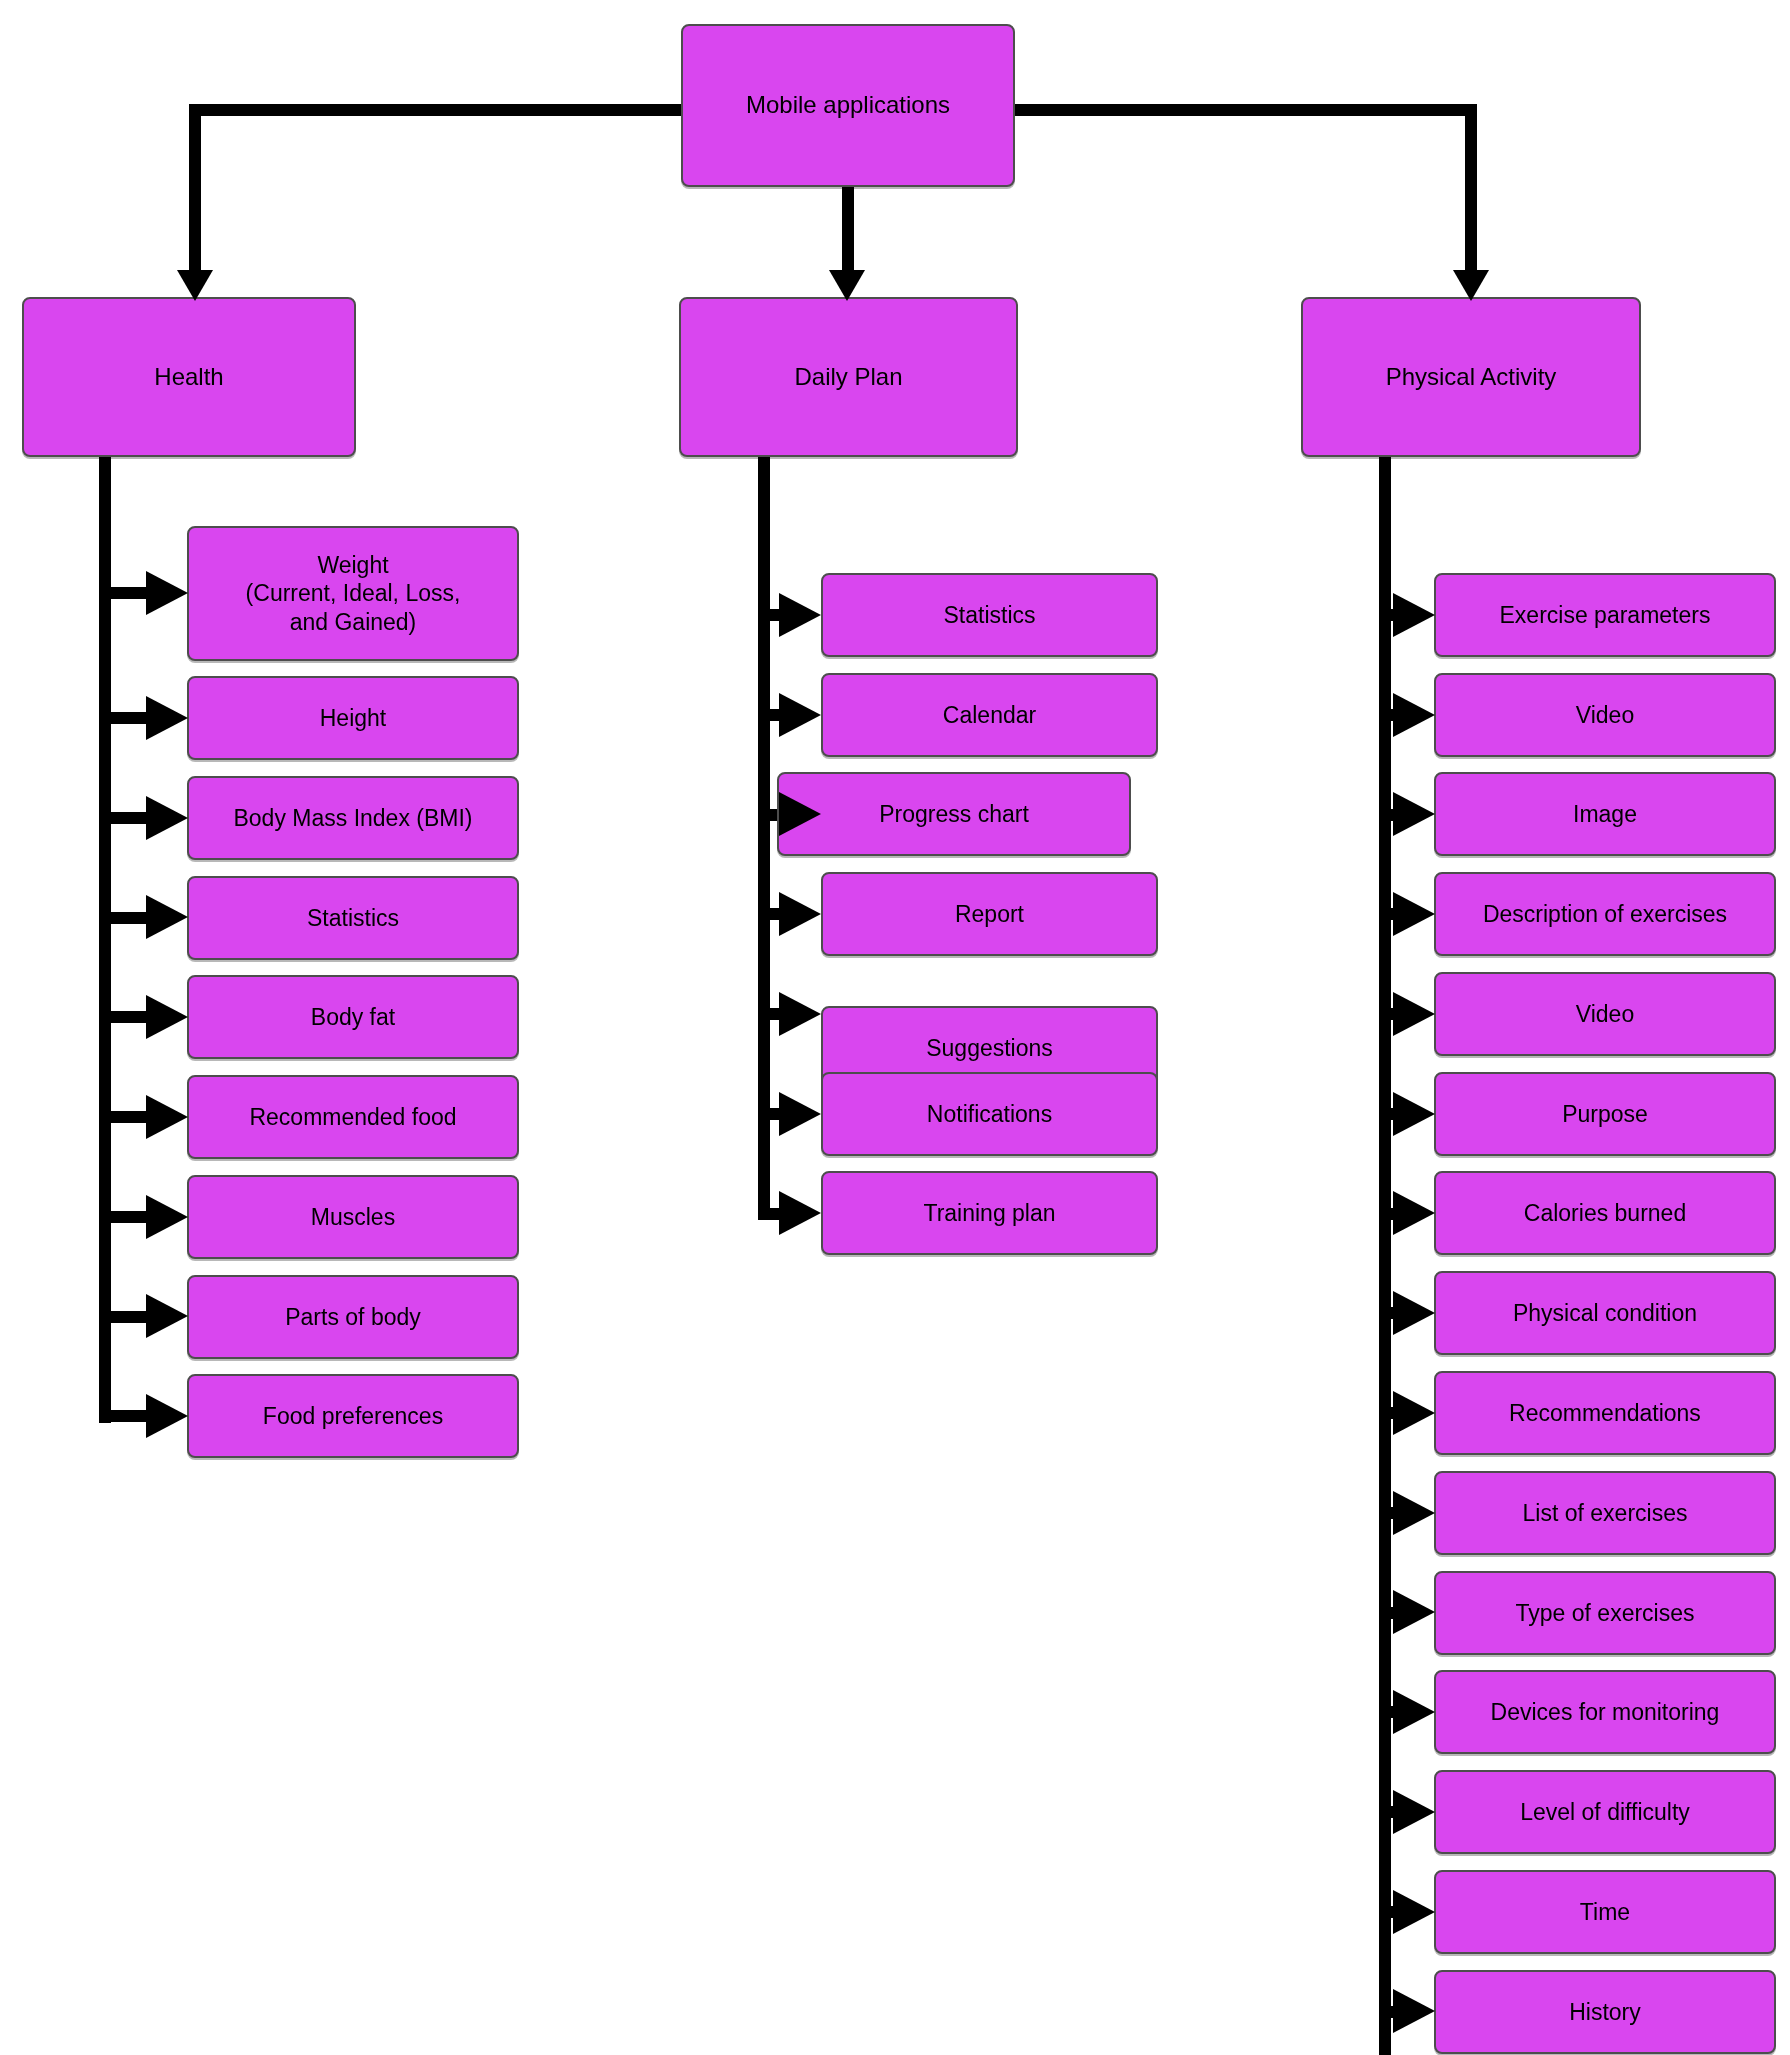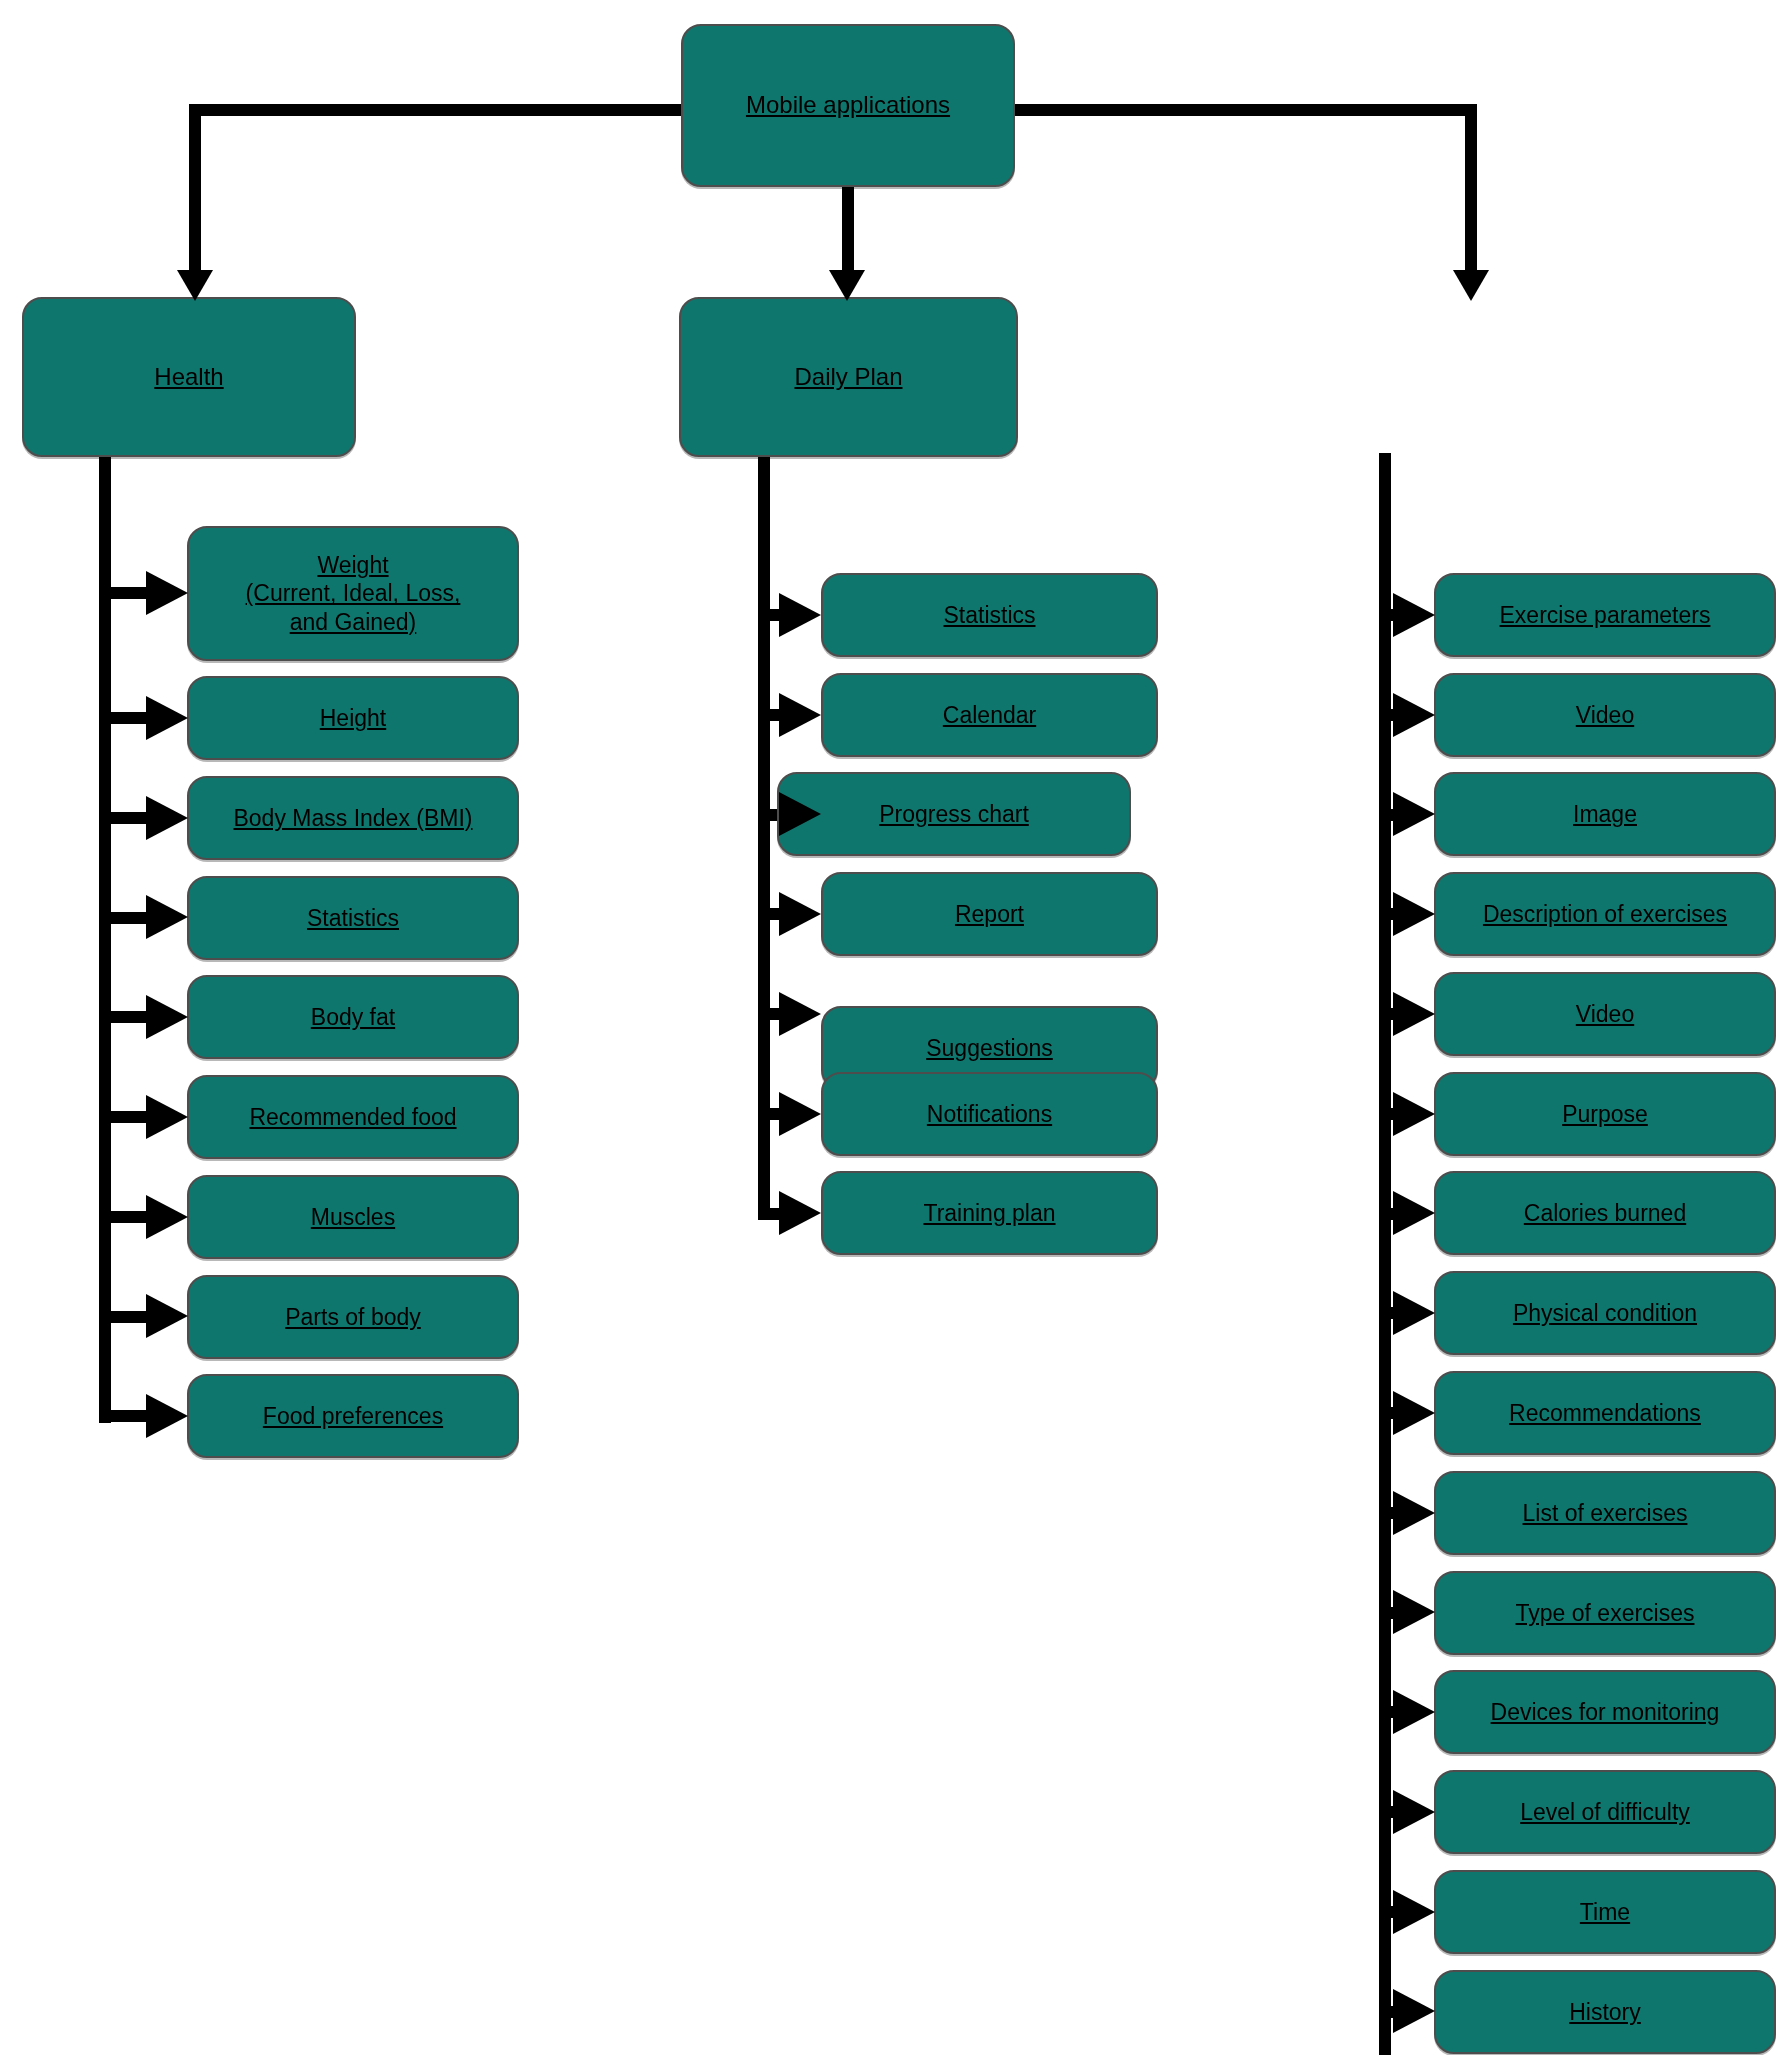--- a/index.html
+++ b/index.html
@@ -3,33 +3,32 @@
 <meta charset="utf-8">
 <style>
   html,body{margin:0;padding:0;background:#ffffff;}
   body{font-family:"Liberation Sans","DejaVu Sans",sans-serif;}
   #stage{position:relative;width:1791px;height:2056px;background:#fff;overflow:hidden;}
 
   
   .node{
     position:absolute;
     box-sizing:border-box;
-    background:#0f766e;
+    background:#d946ef;
     border:2.7px solid #4d4d4d;
-    border-radius:20px;
+    border-radius:8px;
     display:flex;
     align-items:center;
     justify-content:center;
     text-align:center;
     color:#000000;
     font-size:23px;
     line-height:1.22;
     z-index:5;
     box-shadow:0 2px 0 0 rgba(0,0,0,0.28);
-    text-decoration:underline;
   }
   .node.root{font-size:24px;}
   .node.cat{font-size:24px;}
   .node .lbl{display:block;white-space:pre-line;padding:0 4px;}
 
   
   .hbar{position:absolute;background:#000;z-index:2;}
   .vbar{position:absolute;background:#000;z-index:2;}
 
   
@@ -75,20 +74,23 @@
   <div class="arrow-down" style="left:1453px;top:270px;"></div>
 
   <div class="node cat" style="left:22px;top:297px;width:334px;height:160px;">
     <span class="lbl">Health</span>
   </div>
 
   <div class="node cat" style="left:679px;top:297px;width:339px;height:160px;">
     <span class="lbl">Daily Plan</span>
   </div>
 
+  <div class="node cat" style="left:1301px;top:297px;width:340px;height:160px;">
+    <span class="lbl">Physical Activity</span>
+  </div>
 
   <div id="leaf-layer">
       <div class="vbar" style="left: 99px; top: 453px; width: 11.5px; height: 970px;"></div>
       <div class="stub" style="left: 99px; top: 587px; width: 52px;"></div>
       <div class="arrow-right" style="left: 146px; top: 571px;"></div>
       <div class="node leaf" style="left: 187px; top: 526px; width: 332px; height: 135px;">
         <span class="lbl">Weight
 (Current, Ideal, Loss,
 and Gained)</span>
       </div>

